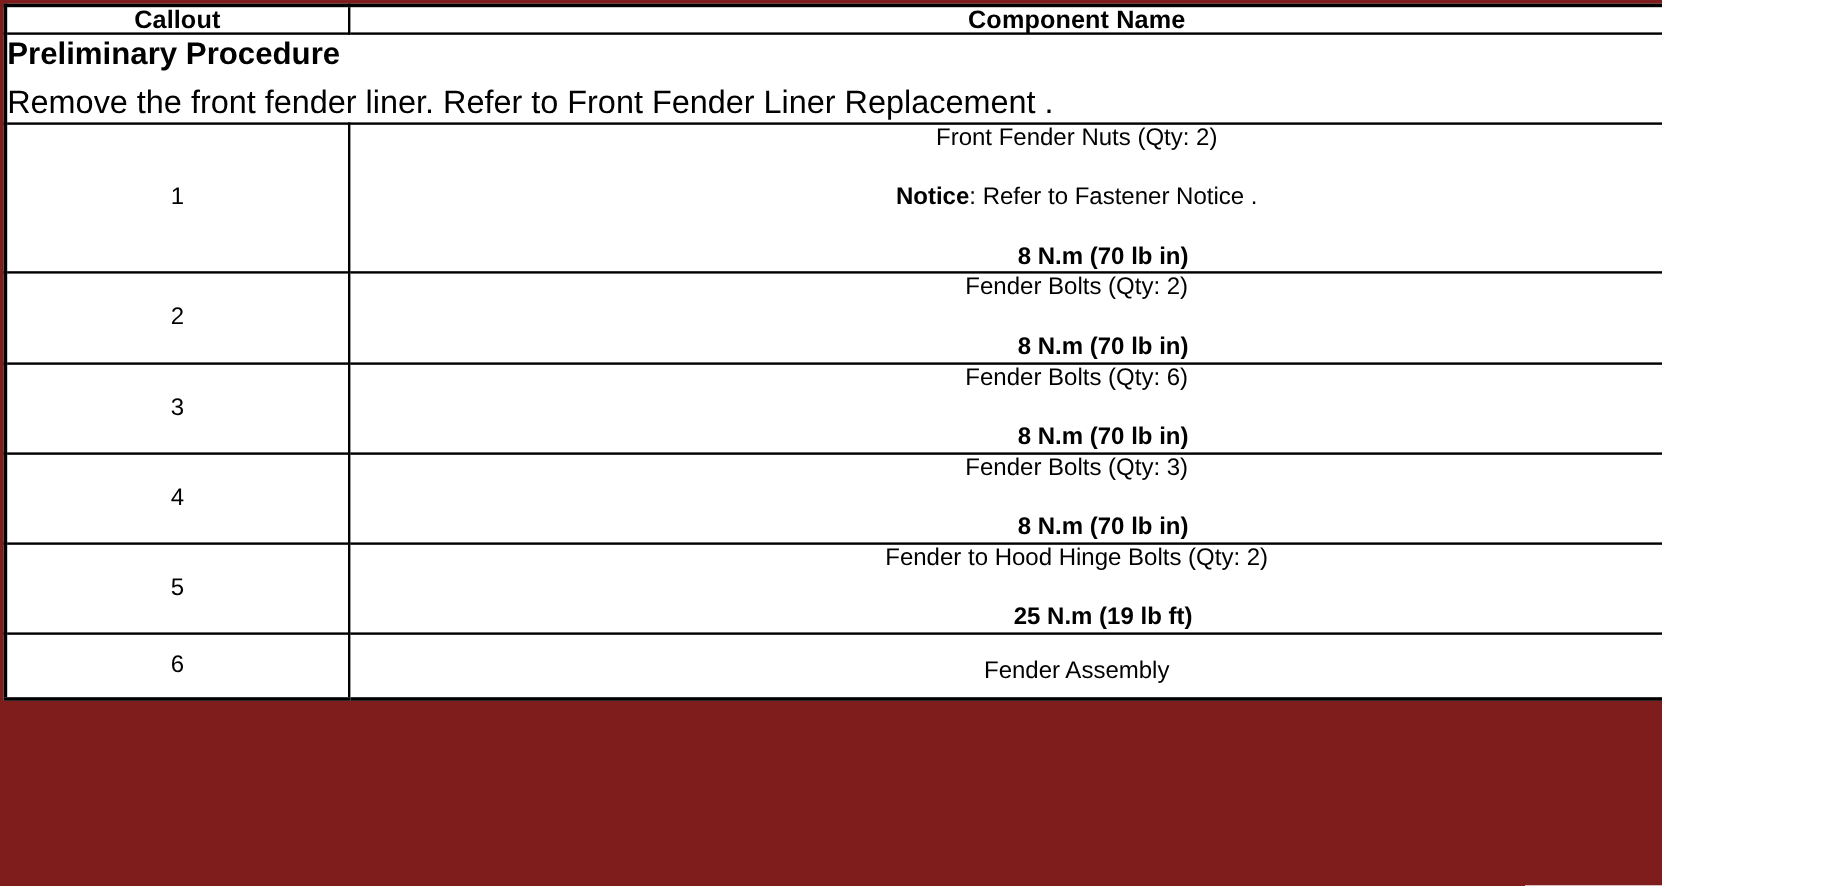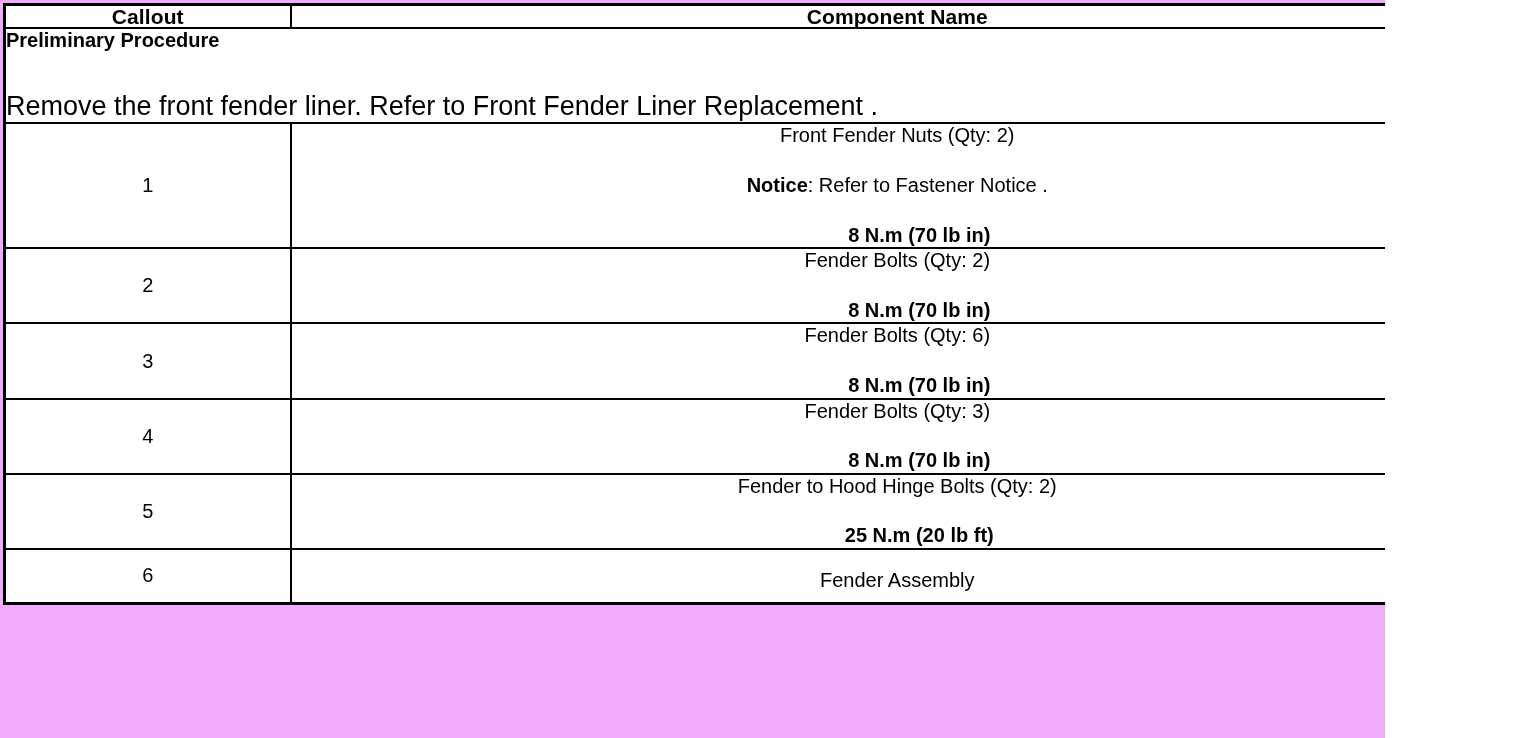--- a/index.html
+++ b/index.html
@@ -9,21 +9,21 @@
   }
   body {
     font-family: "Liberation Sans", sans-serif;
     color: #000000;
     -webkit-font-smoothing: none;
   }
   .page {
     width: 1385px;
     height: 738px;
     position: relative;
-    background: #f0abfc;
+    background: #7f1d1d;
     overflow: hidden;
     box-sizing: border-box;
   }
   table.service-table {
     border-collapse: collapse;
     table-layout: fixed;
     width: 1500px;
     margin: 3px 0 0 3px;
     background: #ffffff;
   }
@@ -54,23 +54,23 @@
   }
   tbody tr.prelim-row > td {
     border-bottom-width: 2px;
   }
   .prelim-cell {
     padding: 12px 8px 14px 8px;
     text-align: left;
   }
   .prelim-title {
     font-weight: bold;
-    font-size: 20px;
+    font-size: 26px;
     line-height: 1.18;
-    margin: 0 0 38px 0;
+    margin: 0 0 10px 0;
   }
   .prelim-text {
     font-weight: normal;
     font-size: 27px;
     line-height: 1.18;
     margin: 0;
   }
   .callout-cell {
     text-align: center;
     font-size: 20px;
@@ -160,21 +160,21 @@
         <td class="component-cell">
           <p class="comp-line">Fender Bolts (Qty: 3)</p>
           <p class="comp-line bold">8 N.m (70 lb in)</p>
         </td>
       </tr>
 
       <tr>
         <td class="callout-cell">5</td>
         <td class="component-cell">
           <p class="comp-line">Fender to Hood Hinge Bolts (Qty: 2)</p>
-          <p class="comp-line bold">25 N.m (20 lb ft)</p>
+          <p class="comp-line bold">25 N.m (19 lb ft)</p>
         </td>
       </tr>
 
       <tr class="last-row row-compact">
         <td class="callout-cell">6</td>
         <td class="component-cell">
           <p class="comp-line">Fender Assembly</p>
         </td>
       </tr>
     </tbody>

